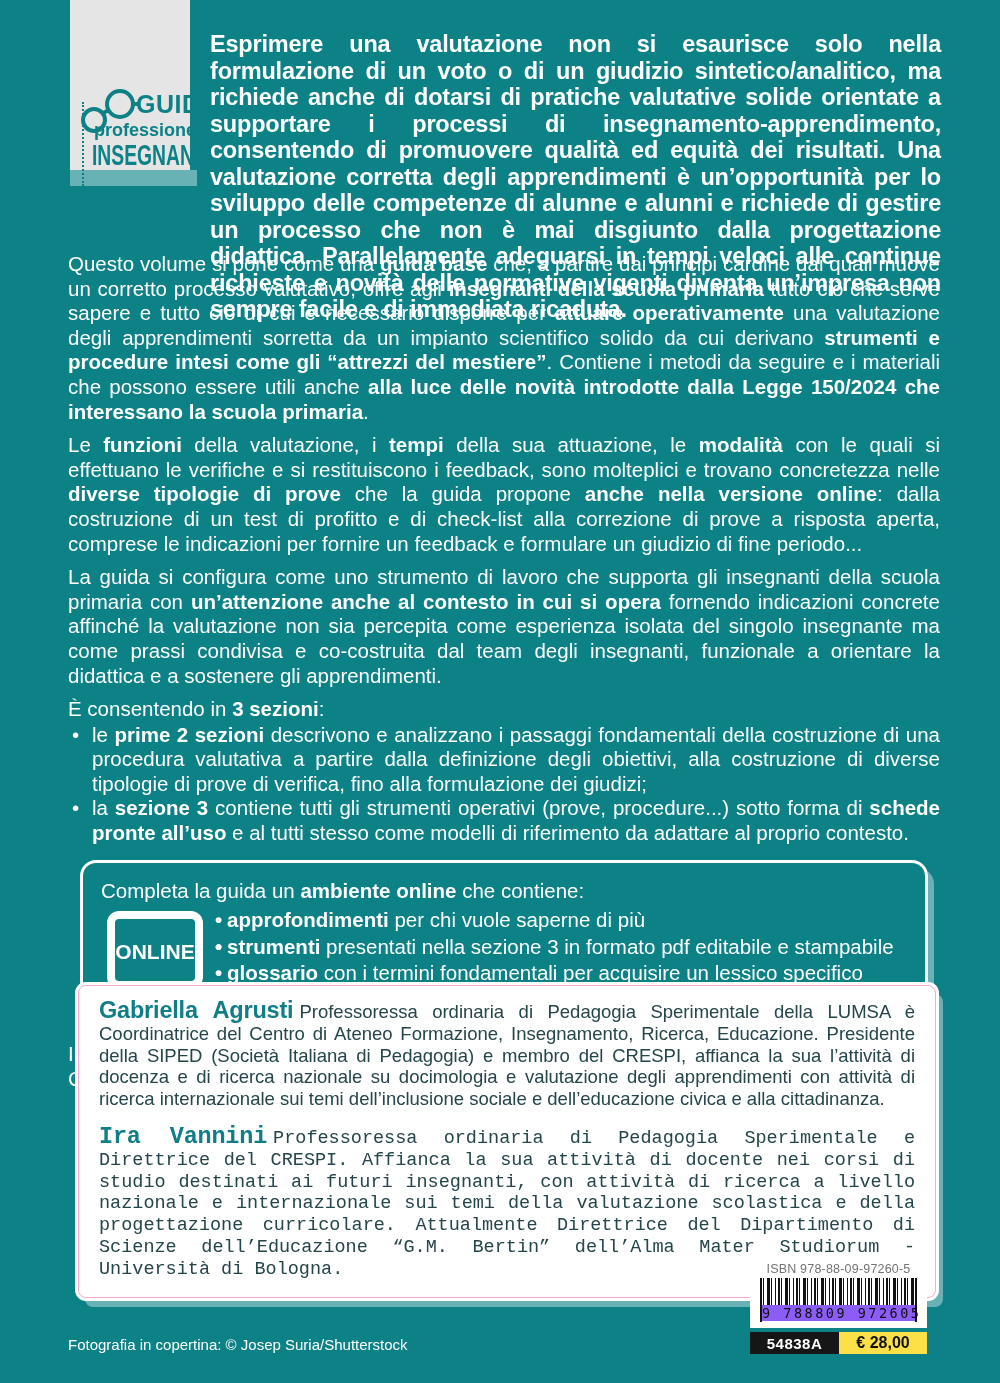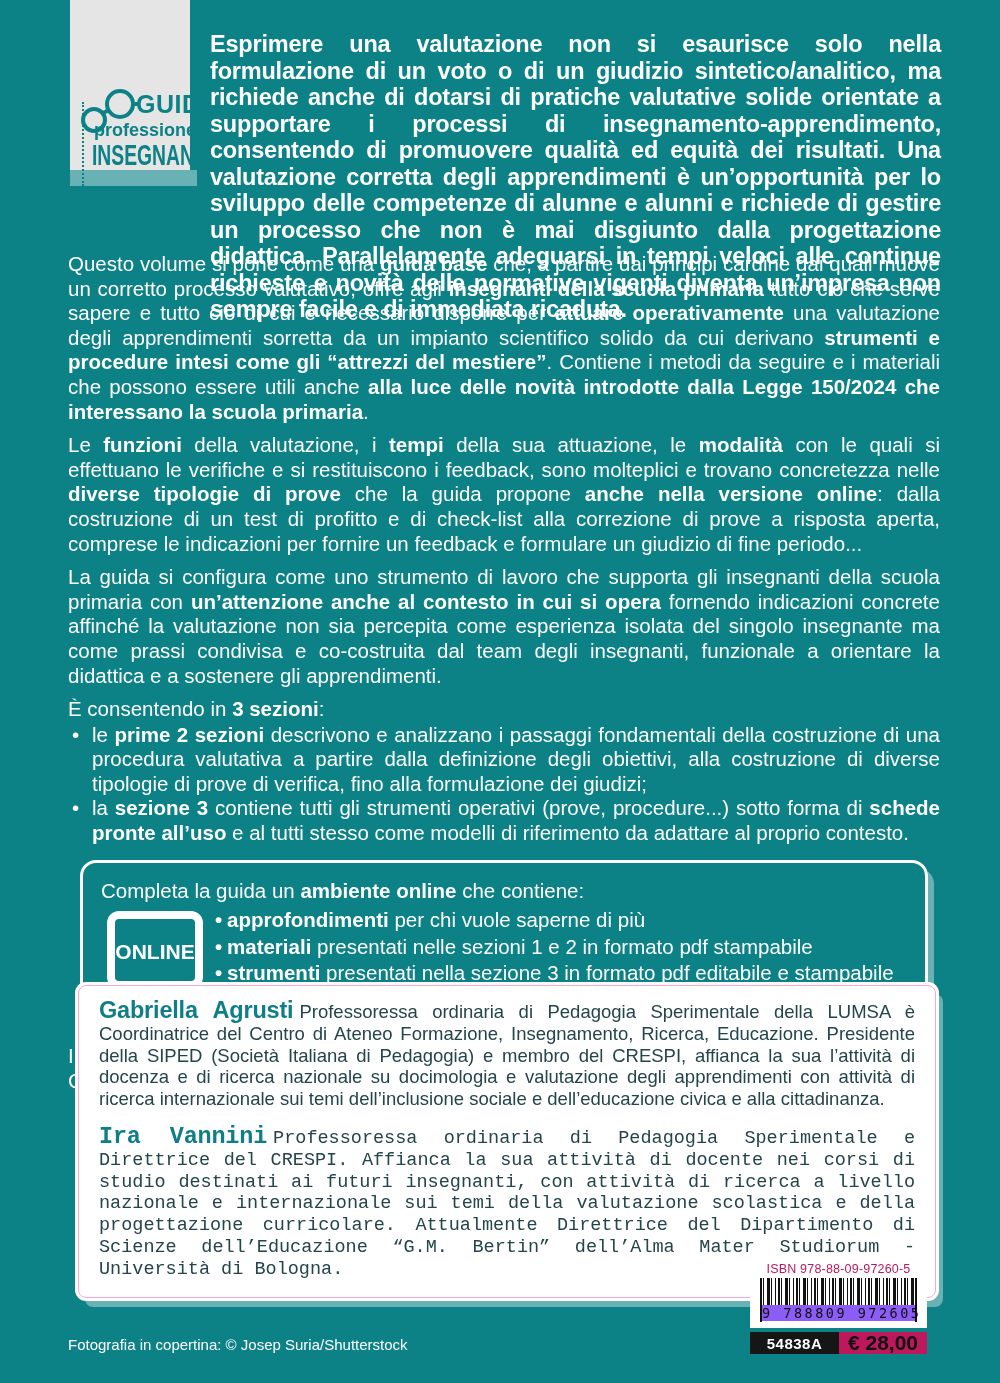--- a/index.html
+++ b/index.html
@@ -88,21 +88,21 @@
   
   .photo-credit{
     position:absolute;left:68px;top:1336px;color:#ffffff;font-size:15px;
   }
   .barcode-wrap{position:absolute;left:750px;top:1259px;width:177px;}
   .barcode-box{
     background:#ffffff;width:177px;height:69px;box-sizing:border-box;
     padding-top:3px;position:relative;
   }
   .isbn-label{
-    color:#be185d;font-size:12.5px;text-align:center;letter-spacing:0.2px;
+    color:#737373;font-size:12.5px;text-align:center;letter-spacing:0.2px;
   }
   .bars{
     margin:2px 10px 0 10px;height:36px;position:relative;
     background:repeating-linear-gradient(90deg,
       #111 0 2px,#fff 2px 3px,#111 3px 4px,#fff 4px 7px,
       #111 7px 10px,#fff 10px 11px,#111 11px 12px,#fff 12px 15px,
       #111 15px 16px,#fff 16px 18px);
   }
   .bars:before,.bars:after{
     content:"";position:absolute;top:0;width:2px;height:44px;background:#111;
@@ -113,21 +113,21 @@
     position:relative;margin:-9px 12px 0 12px;background:#8b5cf6;
     color:#111111;font-family:"DejaVu Sans Mono", monospace;
     font-size:13.5px;text-align:center;letter-spacing:2.5px;white-space:nowrap;
   }
   .price-row{display:flex;width:177px;height:22px;margin-top:4px;}
   .code-cell{
     flex:0 0 89px;background:#161616;color:#ffffff;font-weight:700;font-size:15px;
     display:flex;align-items:center;justify-content:center;letter-spacing:0.5px;
   }
   .price-cell{
-    flex:1;background:#be185d;color:#111111;font-weight:700;font-size:21px;
+    flex:1;background:#fde047;color:#111111;font-weight:700;font-size:16px;
     display:flex;align-items:center;justify-content:center;text-align:center;
   }
 </style>
 </head>
 <body>
 
 <div class="logo-box">
   <svg class="logo-glasses" width="62" height="56" viewBox="0 0 62 56">
     <circle cx="16" cy="36" r="11" fill="none" stroke="#0C8186" stroke-width="4"></circle>
     <circle cx="42" cy="20" r="13" fill="none" stroke="#0C8186" stroke-width="4"></circle>
@@ -169,21 +169,20 @@
         <polygon points="40,78 56,78 64,94 32,94" fill="#ffffff"></polygon>
         <rect x="30" y="90" width="36" height="8" rx="2" fill="#ffffff"></rect>
       </svg>
       <ul class="online-items">
         <li>
           <span class="dot">•</span>
           <span><span class="b">approfondimenti</span><span> per chi vuole saperne di più</span></span>
         </li>
         <li>
           <span class="dot">•</span>
-          <span><span class="b">materiali</span><span> presentati nelle sezioni 1 e 2 in formato pdf stampabile</span></span>
         </li>
         <li>
           <span class="dot">•</span>
           <span><span class="b">strumenti</span><span> presentati nella sezione 3 in formato pdf editabile e stampabile</span></span>
         </li>
         <li>
           <span class="dot">•</span>
           <span><span class="b">glossario</span><span> con i termini fondamentali per acquisire un lessico specifico</span></span>
         </li>
       </ul>

